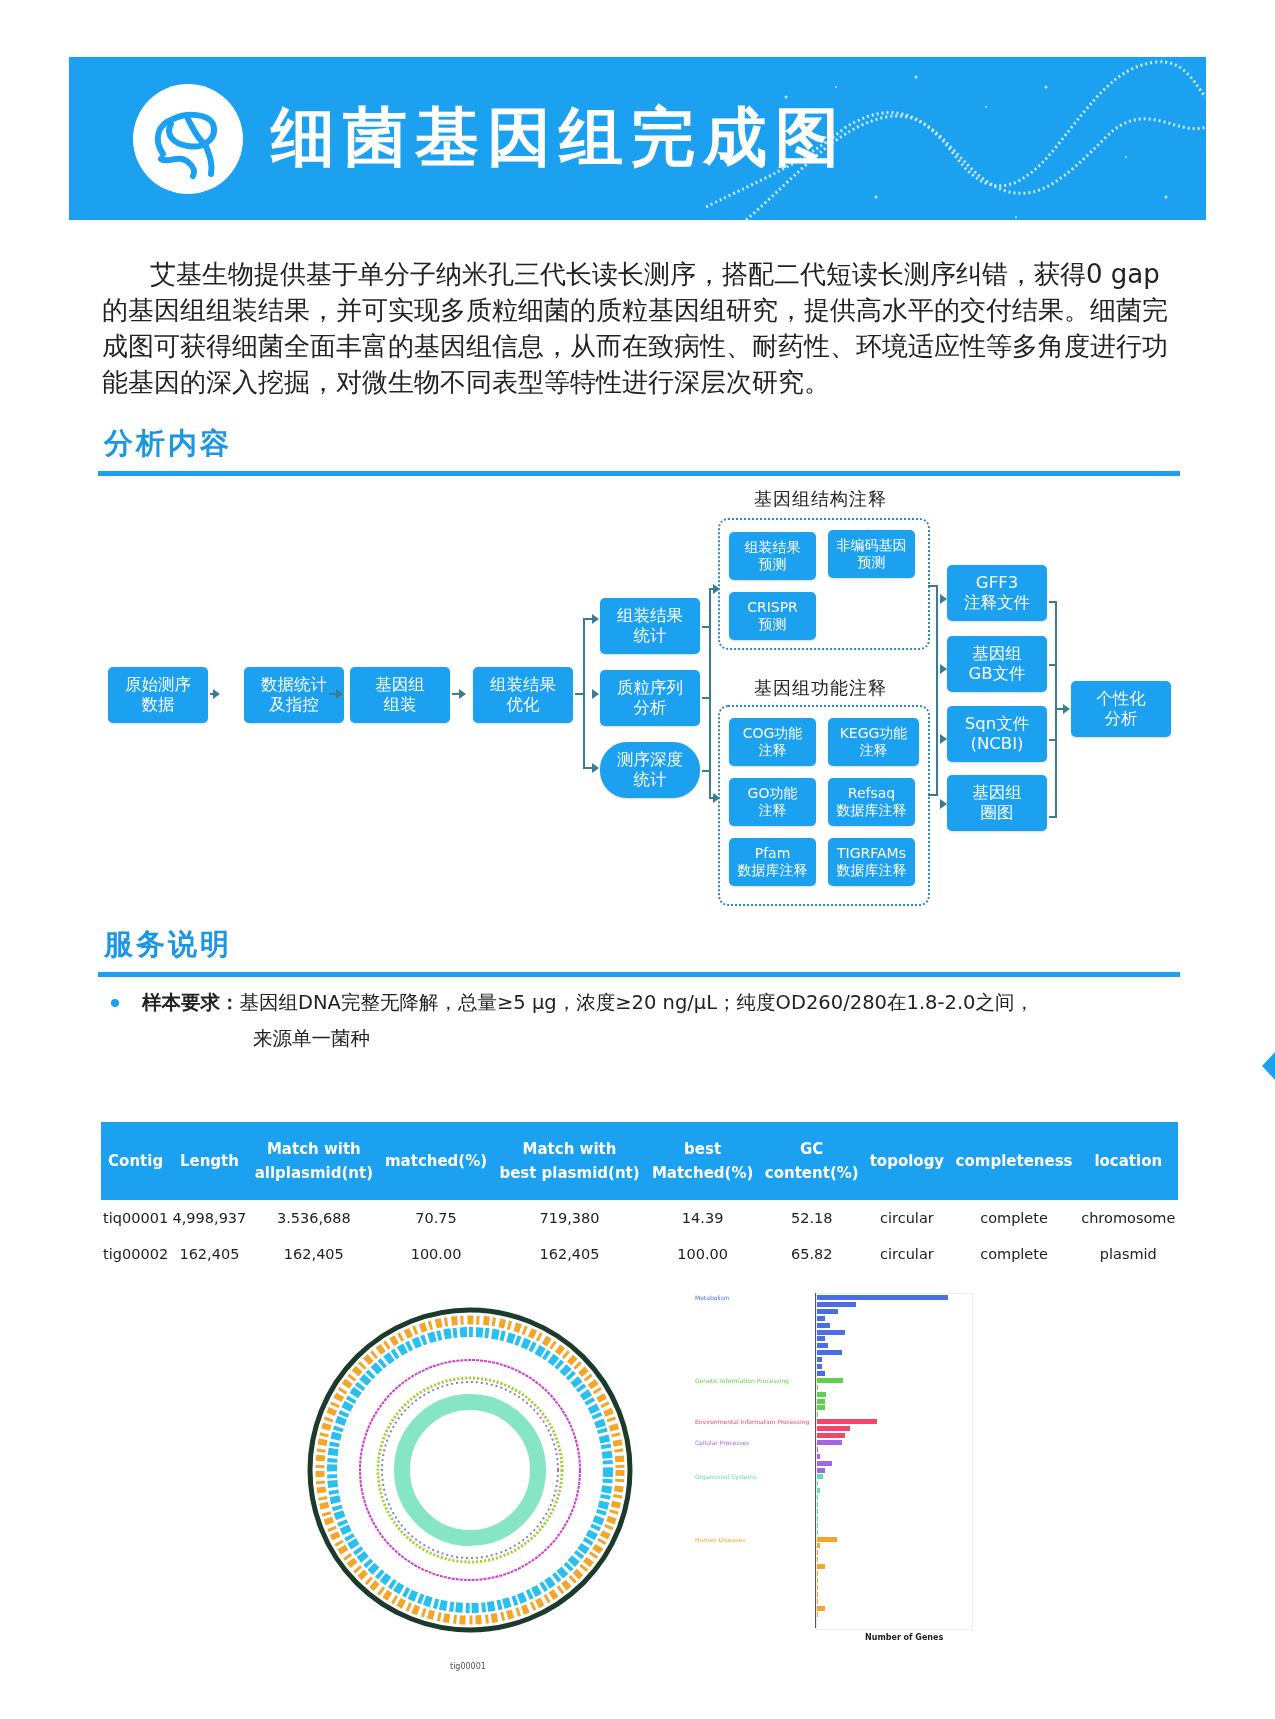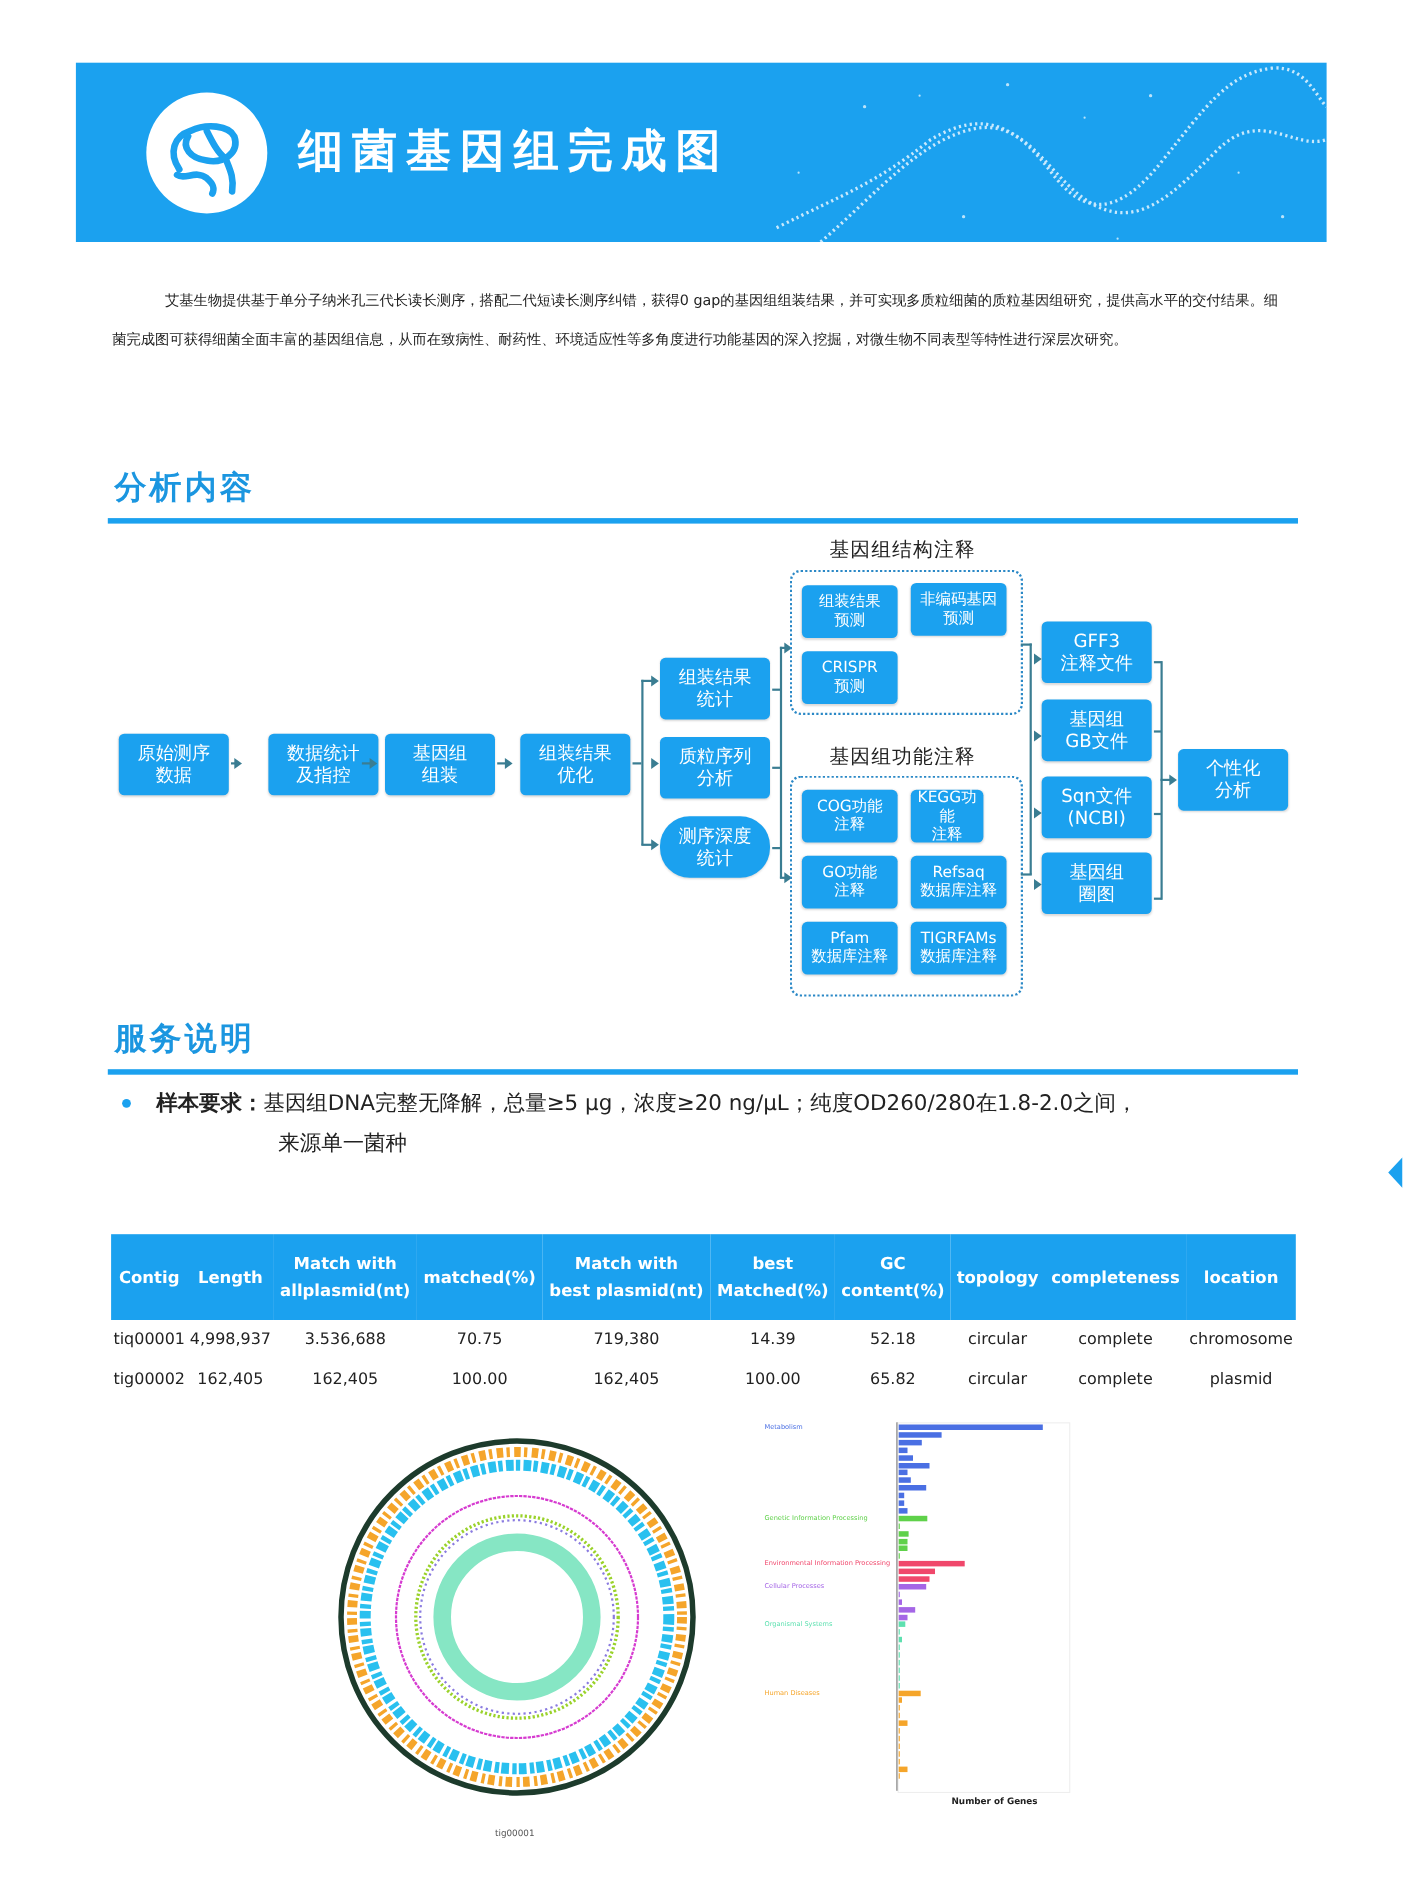--- a/index.html
+++ b/index.html
@@ -1,22 +1,22 @@
 <!DOCTYPE html>
 <html><head>
 <meta charset="utf-8">
 <style>
   html,body{margin:0;padding:0;background:#fff;}
   body{width:1275px;height:1719px;position:relative;overflow:hidden;font-family:"DejaVu Sans","Liberation Sans",sans-serif;color:#222;}
   .abs{position:absolute;}
   .banner{left:69px;top:57px;width:1137px;height:163px;background:#1ba1ef;overflow:hidden;}
   .banner svg.dna{position:absolute;right:0;top:0;}
   .logo{position:absolute;left:64px;top:27px;width:110px;height:110px;border-radius:50%;background:#fff;}
-  .banner-title{position:absolute;left:202px;top:30px;font-size:41px;font-weight:bold;color:#fff;letter-spacing:8px;line-height:100px;}
-  .intro{left:102px;top:256px;width:1070px;font-size:13px;line-height:36px;color:#222;}
+  .banner-title{position:absolute;left:202px;top:30px;font-size:64px;font-weight:bold;color:#fff;letter-spacing:8px;line-height:100px;}
+  .intro{left:102px;top:256px;width:1070px;font-size:26px;line-height:36px;color:#222;}
   .intro p{margin:0;text-indent:48px;}
   .sec-title{font-size:29px;font-weight:bold;color:#1b96e0;letter-spacing:3px;}
   .sec-line{height:5px;background:#1ba1ef;}
   .node{position:absolute;background:#1ba1ef;color:#fff;border-radius:5px;display:flex;align-items:center;justify-content:center;text-align:center;font-size:16.5px;line-height:20px;white-space:pre-line;box-shadow:0 1px 2px rgba(0,0,0,.15);}
   .node.small{font-size:14px;line-height:17px;}
   .group{position:absolute;border:2px dotted #2a88c6;border-radius:10px;}
   .group-label{position:absolute;font-size:18px;color:#222;letter-spacing:1px;}
   .conn{position:absolute;background:#3a7d92;}
   .arrow{position:absolute;width:0;height:0;border-top:5px solid transparent;border-bottom:5px solid transparent;border-left:7px solid #3a7d92;}
   .bullets{left:108px;top:985px;font-size:19.5px;line-height:36px;}
@@ -118,21 +118,21 @@
 预测</div>
   <div class="node small" style="left:828px;top:530px;width:87px;height:48px;">非编码基因
 预测</div>
   <div class="node small" style="left:729px;top:592px;width:87px;height:48px;">CRISPR
 预测</div>
 
   <div class="group-label" style="left:754px;top:676px;">基因组功能注释</div>
   <div class="group" style="left:718px;top:705px;width:208px;height:197px;"></div>
   <div class="node small" style="left:729px;top:718px;width:87px;height:48px;">COG功能
 注释</div>
-  <div class="node small" style="left:828px;top:718px;width:66px;height:48px;">KEGG功能
+  <div class="node small" style="left:828px;top:718px;width:91px;height:48px;">KEGG功能
 注释</div>
   <div class="node small" style="left:729px;top:778px;width:87px;height:48px;">GO功能
 注释</div>
   <div class="node small" style="left:828px;top:778px;width:87px;height:48px;">Refsaq
 数据库注释</div>
   <div class="node small" style="left:729px;top:838px;width:87px;height:48px;">Pfam
 数据库注释</div>
   <div class="node small" style="left:828px;top:838px;width:87px;height:48px;">TIGRFAMs
 数据库注释</div>
 

